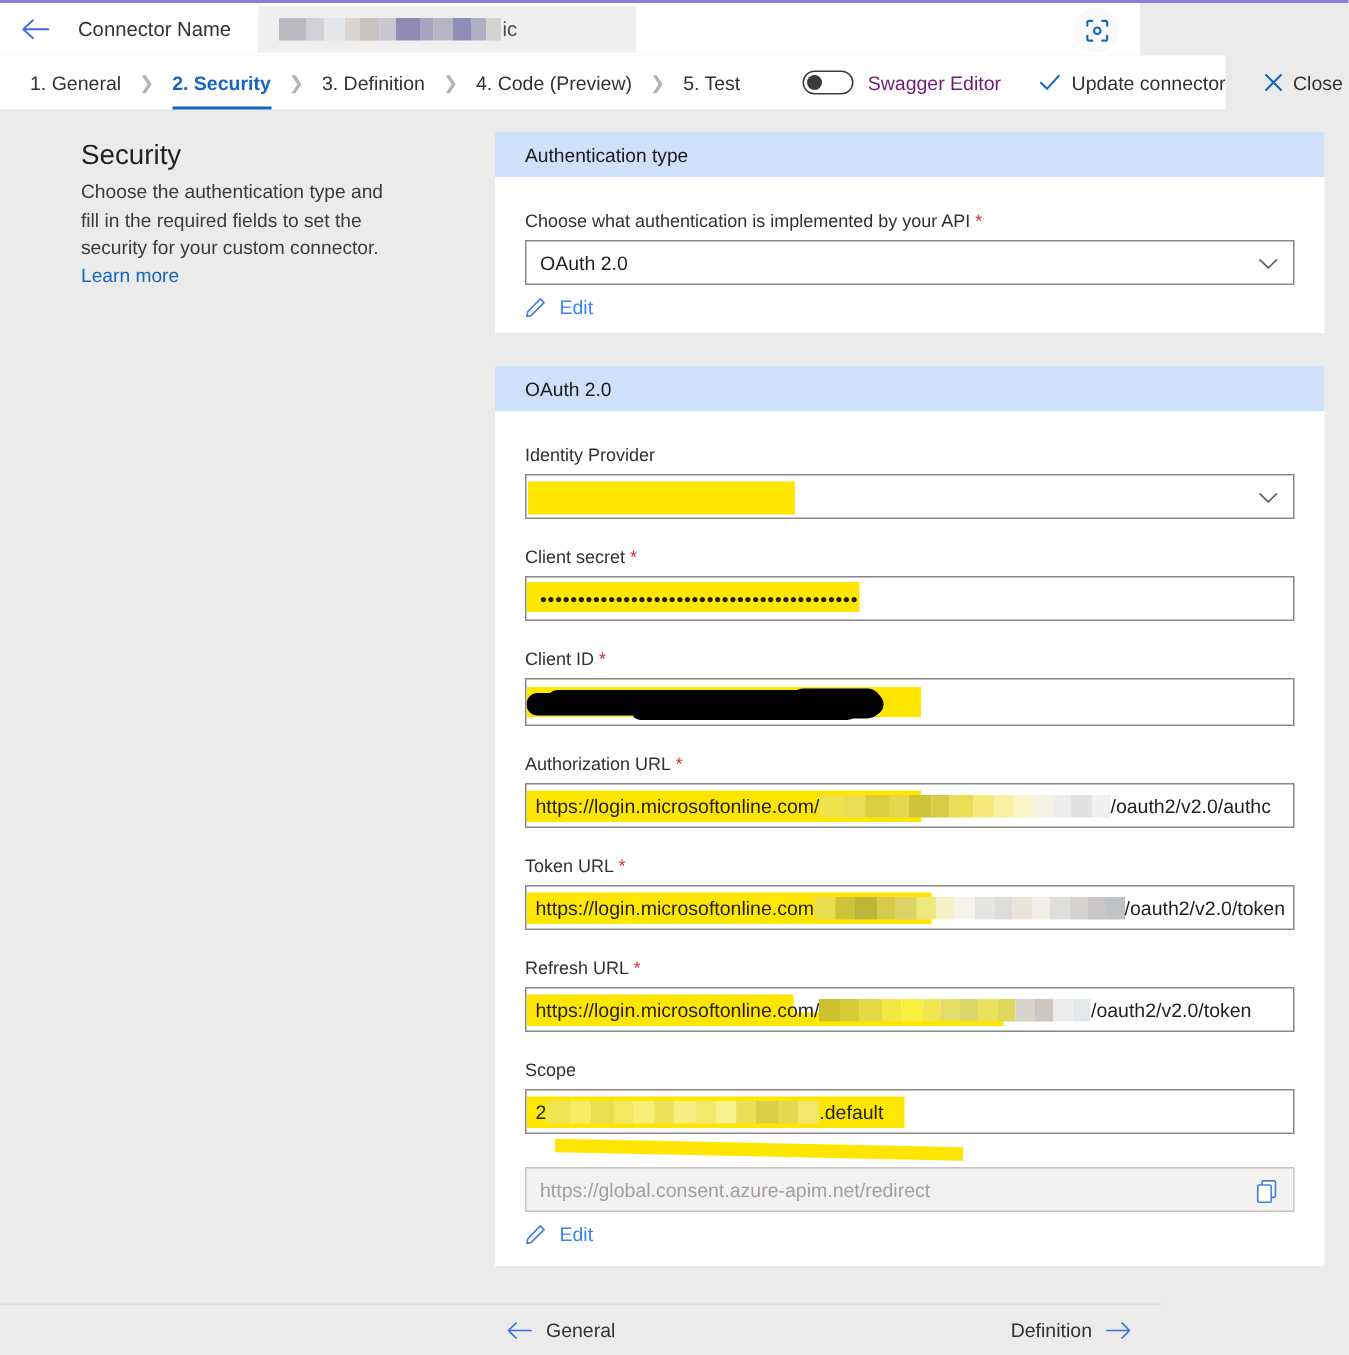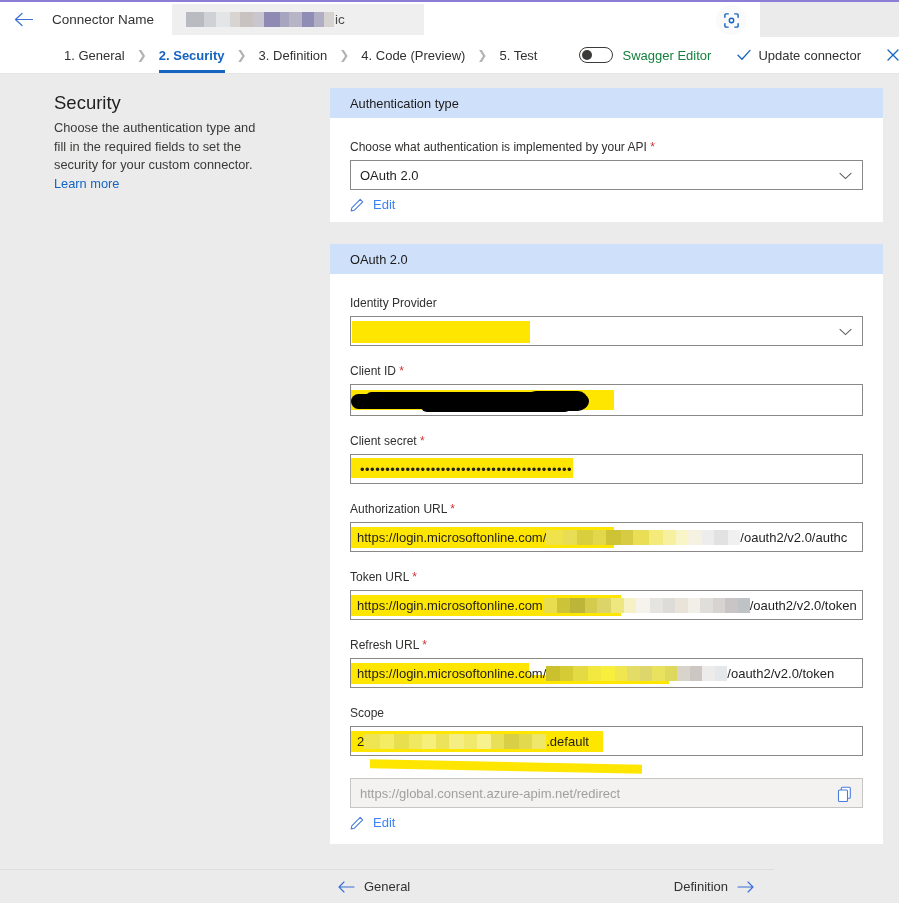--- a/index.html
+++ b/index.html
@@ -49,25 +49,24 @@
   }
   .scan-btn {
     position: absolute; right: 14px; top: 3px;
     width: 30px; height: 30px; border-radius: 50%;
     background: #fafafa;
     display: flex; align-items: center; justify-content: center;
   }
 
   
   .tabbar {
-    position: absolute; top: 37px; left: 0; width: 899px; height: 37px;
+    position: absolute; top: 37px; left: 0; width: 817px; height: 37px;
     background: #ffffff;
-    display: flex; align-items: center;
+    display: flex; 
     border-bottom: 1px solid #e6e6e6;
-    padding-left: 44px;
   }
   .tab {
     font-size: 13px; color: #323130; padding: 0 0 0 0;
     margin: 0 0 0 0; position: relative; height: 37px;
     display: flex; align-items: center; white-space: nowrap;
   }
   .tab.first { margin-left: 20px; }
   .tab.active { color: #1464c0; font-weight: 700; }
   .tab.active:after {
     content: ""; position: absolute; left: 0; right: 0; bottom: 1px;
@@ -83,21 +82,21 @@
   .toggle {
     width: 34px; height: 16px; border-radius: 9px;
     border: 1.3px solid #3b3a39; background: #fff;
     position: relative; flex: none;
   }
   .toggle .knob {
     position: absolute; left: 2px; top: 2px;
     width: 10px; height: 10px; border-radius: 50%;
     background: #3b3a39;
   }
-  .toggle-label { font-size: 13px; color: #15803d; margin-left: 9px; white-space: nowrap; }
+  .toggle-label { font-size: 13px; color: #701a75; margin-left: 9px; white-space: nowrap; }
   .cmd {
     display: flex; align-items: center; margin-left: 26px;
     font-size: 13px; color: #323130; white-space: nowrap;
   }
   .cmd .ci { color: #1464c0; margin-right: 7px; display: flex; }
 
   
   .leftpane {
     position: absolute; top: 74px; left: 0; width: 330px; height: 795px;
     background: #ebebeb;
@@ -310,40 +309,40 @@
           <span class="caret">
             <svg width="13" height="8" viewBox="0 0 13 8" fill="none">
                 <path d="M1 1.3 L6.5 6.6 L12 1.3" stroke="#605e5c" stroke-width="1.1" fill="none" stroke-linecap="round"></path>
               </svg>
           </span>
         </div>
       </div>
 
       <div class="fgroup">
         <label class="flabel">
+          <span>Client secret</span>
+          <span class="req">*</span>
+        </label>
+        <div class="fbox" style="height:30px;padding:0 9px;">
+          <span class="yel-band" style="left:0;top:3px;width:222px;height:20px;"></span>
+          <span class="dots">••••••••••••••••••••••••••••••••••••••••••</span>
+        </div>
+      </div>
+
+      <div class="fgroup">
+        <label class="flabel">
           <span>Client ID</span>
           <span class="req">*</span>
         </label>
         <div class="fbox" style="height:32px;">
           <span class="yel-band" style="left:0;top:5px;width:263px;height:20px;"></span>
           <span class="blk" style="left:0px;top:9px;width:238px;height:15px;"></span>
           <span class="blk" style="left:14px;top:7px;width:190px;height:13px;"></span>
           <span class="blk" style="left:175px;top:6px;width:62px;height:20px;border-radius:11px;"></span>
           <span class="blk" style="left:70px;top:15px;width:150px;height:12px;"></span>
-        </div>
-      </div>
-
-      <div class="fgroup">
-        <label class="flabel">
-          <span>Client secret</span>
-          <span class="req">*</span>
-        </label>
-        <div class="fbox" style="height:30px;padding:0 9px;">
-          <span class="yel-band" style="left:0;top:3px;width:222px;height:20px;"></span>
-          <span class="dots">••••••••••••••••••••••••••••••••••••••••••</span>
         </div>
       </div>
 
       <div class="fgroup">
         <label class="flabel">
           <span>Authorization URL</span>
           <span class="req">*</span>
         </label>
         <div class="fbox" style="padding:0 0 0 6px;">
           <span class="yel-band" style="left:0;top:4px;width:263px;height:21px;"></span>

